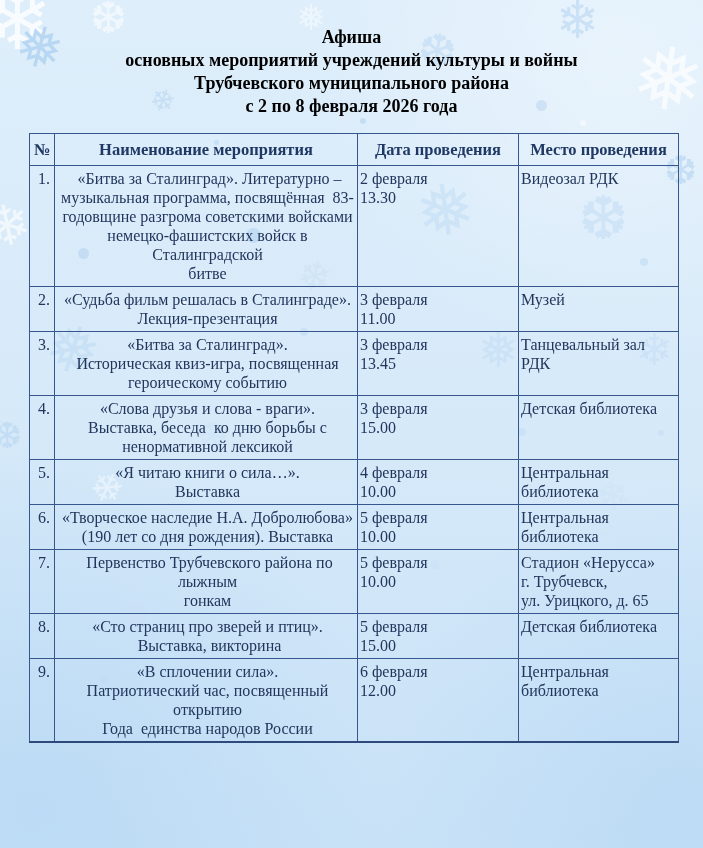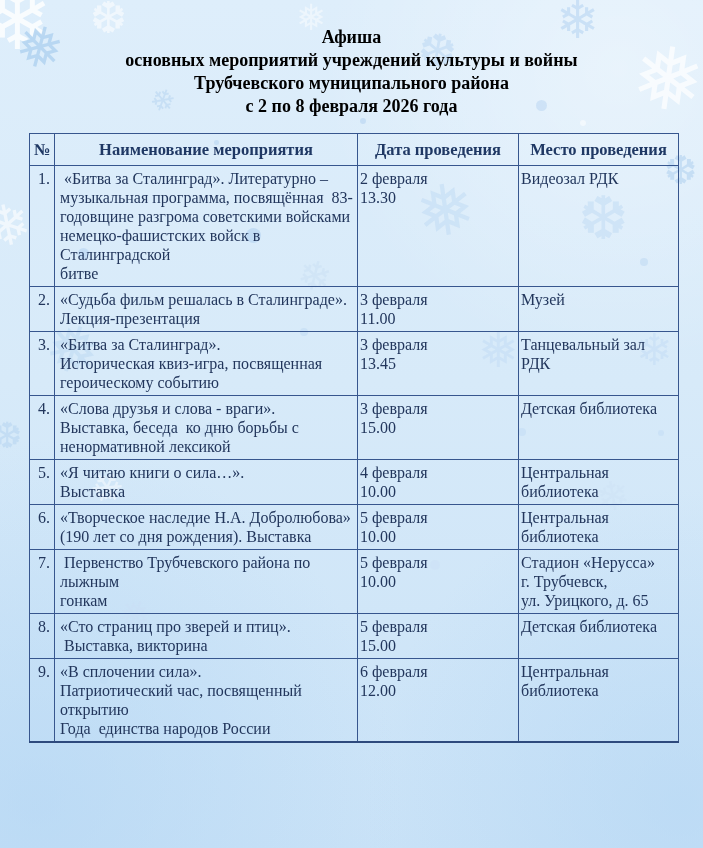--- a/index.html
+++ b/index.html
@@ -72,21 +72,21 @@
     text-align: center;
     font-size: 16.5px;
     padding: 6px 2px;
   }
   td.cell-num {
     text-align: right;
     padding: 3px 4px 3px 1px;
     white-space: pre-wrap;
   }
   td.cell-name {
-    text-align: left;
+    text-align: center;
     padding: 3px 2px 3px 5px;
     white-space: pre-wrap;
   }
   td.cell-date, td.cell-place {
     text-align: left;
     padding: 3px 2px;
     white-space: pre-line;
   }
 </style>
 </head>

